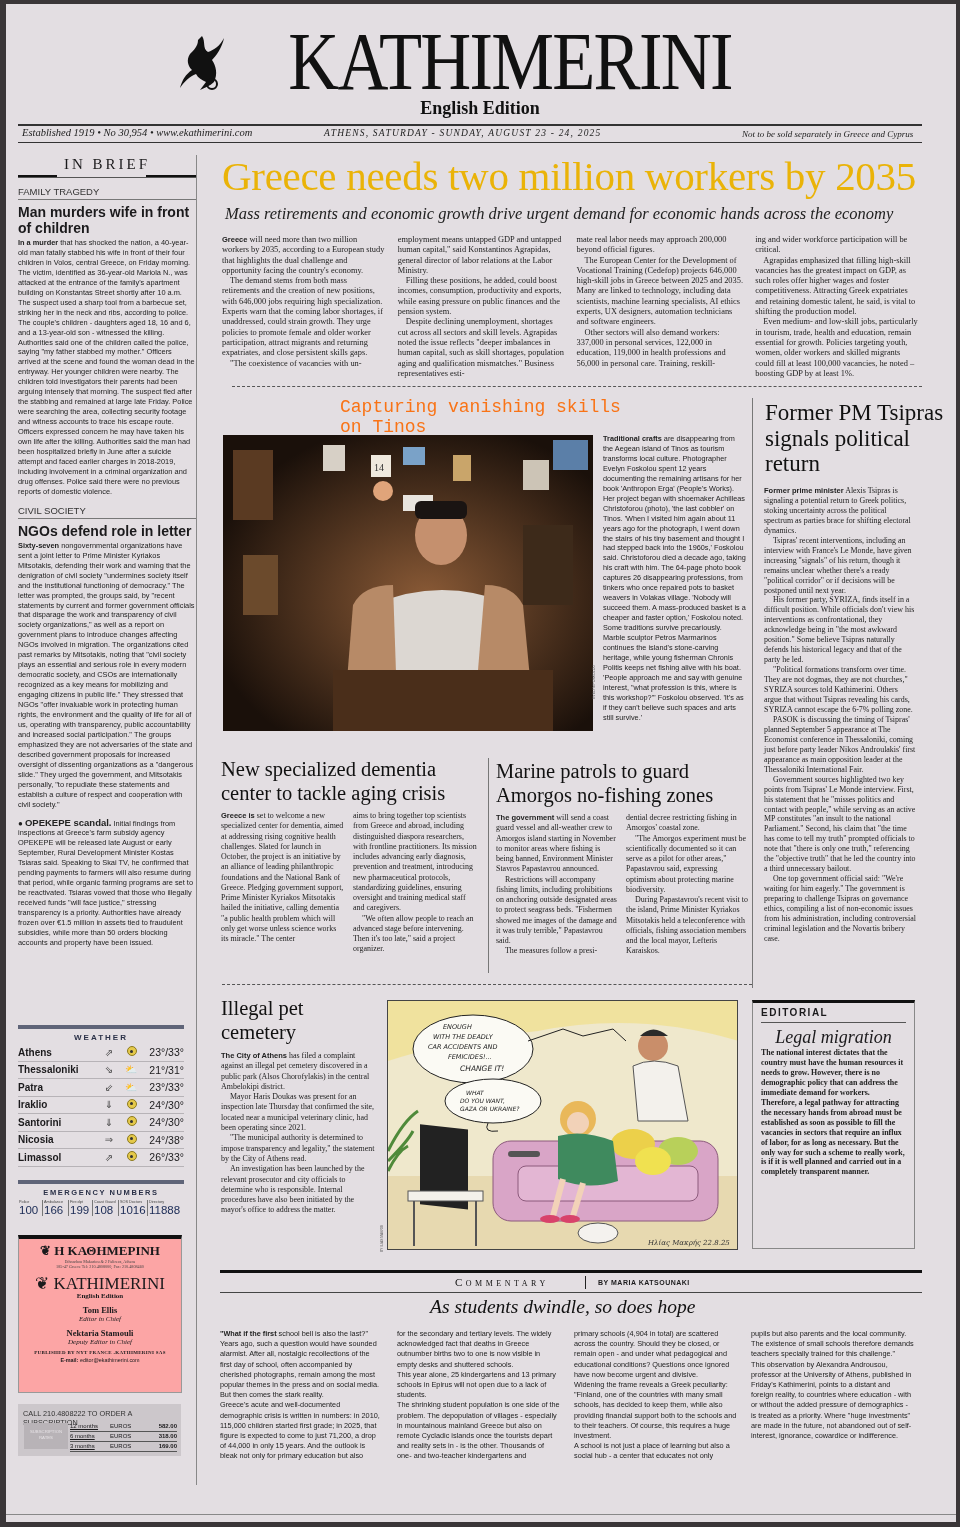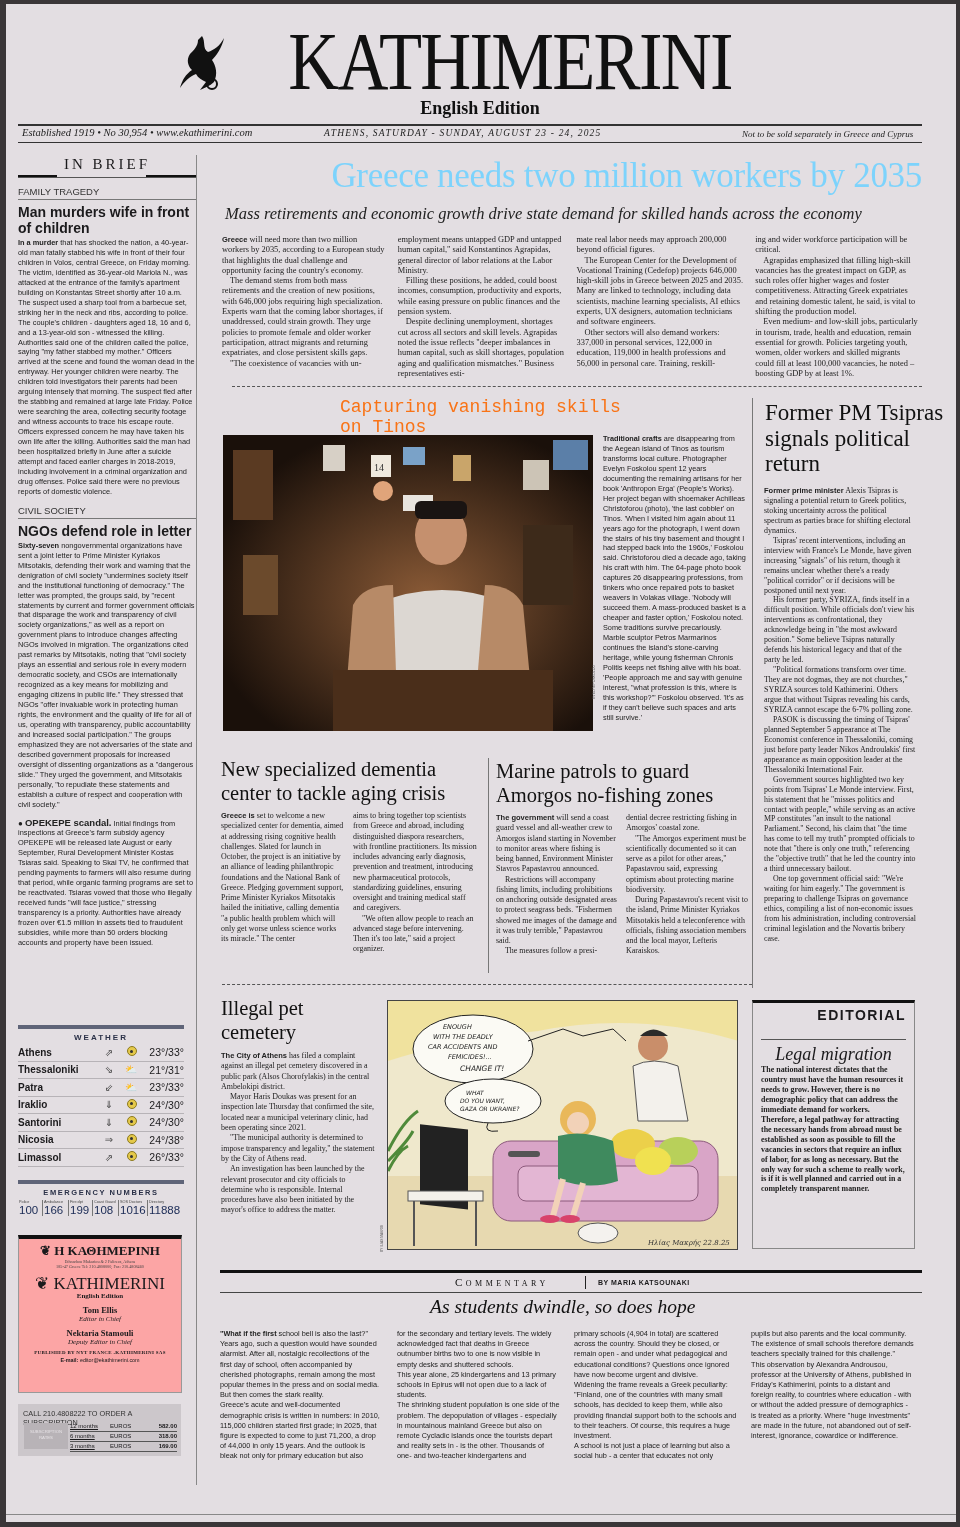--- a/index.html
+++ b/index.html
@@ -76,21 +76,21 @@
   .subs { position: absolute; left: 18px; top: 1404px; width: 163px; height: 52px; background: #ccc7cb; font-family: "Liberation Sans", sans-serif; }
   .subs-call { font-size: 7.3px; color: #333; padding: 5px 0 0 5px; }
   .subs-box { position: absolute; left: 6px; top: 19px; width: 44px; height: 26px; background: #b8b3b7; color: #e7e3e6; font-size: 4.3px; text-align: center; padding-top: 6px; line-height: 6px; }
   .subs-rows { position: absolute; left: 52px; top: 18px; width: 107px; }
   .subs-row { display: flex; font-size: 6px; border-bottom: 1px solid #555; height: 10px; line-height: 9px; }
   .s-per { width: 40px; text-decoration: underline; }
   .s-cur { width: 32px; }
   .s-amt { flex: 1; text-align: right; font-weight: bold; }
 
   
-  .lead-head { position: absolute; left: 222px; top: 153px; width: 700px; font-size: 35px; line-height: 46px; color: #7dd3fc; letter-spacing: -0.3px; text-align: right; }
+  .lead-head { position: absolute; left: 222px; top: 153px; width: 700px; font-size: 41px; line-height: 46px; color: #eab308; letter-spacing: -0.3px; }
   .lead-deck { position: absolute; left: 225px; top: 204px; width: 700px; font-size: 16.5px; font-style: italic; color: #222; }
   .lead-cols { position: absolute; left: 222px; top: 235px; width: 697px; display: flex; gap: 12px; }
   .col { font-size: 8.4px; line-height: 10.3px; color: #222; text-align: left; }
   .col p { text-indent: 8px; }
   .col p.first { text-indent: 0; }
   .sans-lead { font-family: "Liberation Sans", sans-serif; font-weight: bold; font-size: 7.5px; }
   .dash-rule { position: absolute; height: 0; border-top: 1.2px dashed #555; }
 
   
   .tinos-head { position: absolute; left: 340px; top: 397px; width: 300px; font-family: Liberation Mono, monospace; font-size: 18px; color: #f97316; }
@@ -116,21 +116,21 @@
   
   .pet-head { position: absolute; left: 221px; top: 997px; width: 150px; font-size: 20.5px; line-height: 23.5px; color: #111; }
   .pet-body { position: absolute; left: 221px; top: 1051px; width: 157px; font-size: 7.95px; line-height: 10.3px; color: #222; }
   .pet-body p { text-indent: 9px; }
   .pet-body p.first { text-indent: 0; }
   .cartoon { position: absolute; left: 387px; top: 1000px; width: 351px; height: 250px; border: 1.5px solid #444; background: #fdba74; overflow: hidden; }
   .credit-v { position: absolute; left: 380px; top: 1225px; font-size: 3.3px; color: #555; writing-mode: vertical-rl; transform: rotate(180deg); font-family: "Liberation Sans", sans-serif; }
 
   
   .editorial { position: absolute; left: 752px; top: 1000px; width: 163px; height: 249px; border: 1px solid #888; border-top: 3px solid #111; padding: 0 8px; }
-  .ed-label { text-align: right; font-family: "Liberation Sans", sans-serif; font-weight: bold; font-size: 14px; letter-spacing: 1.5px; margin-top: 4px; padding-bottom: 16px; border-bottom: 1px solid #555; }
+  .ed-label { text-align: left; font-family: "Liberation Sans", sans-serif; font-weight: bold; font-size: 10px; letter-spacing: 1.5px; margin-top: 4px; padding-bottom: 4px; border-bottom: 1px solid #555; }
   .ed-title { text-align: center; font-style: italic; font-size: 18px; line-height: 21px; margin-top: 4px; }
   .ed-body { font-size: 7.95px; line-height: 9.95px; font-weight: bold; color: #222; margin-top: 0; }
 
   
   .comm-rule-top { position: absolute; left: 220px; top: 1270px; width: 702px; height: 3px; background: #111; }
   .comm-rule2 { position: absolute; left: 220px; top: 1292px; width: 702px; height: 1px; background: #444; }
   .comm-label { position: absolute; left: 455px; top: 1276px; font-size: 11px; letter-spacing: 3.5px; font-variant: small-caps; color: #111; }
   .comm-sep { position: absolute; left: 585px; top: 1276px; width: 1px; height: 13px; background: #222; }
   .comm-by { position: absolute; left: 598px; top: 1279px; font-family: "Liberation Sans", sans-serif; font-weight: bold; font-size: 7px; letter-spacing: 0.5px; }
   .comm-head { position: absolute; left: 430px; top: 1296px; width: 300px; font-size: 19.5px; font-style: italic; color: #111; }
@@ -279,21 +279,21 @@
       </div>
     <div class="subs-row">
         <span class="s-per">3 months</span>
         <span class="s-cur">EUROS</span>
         <span class="s-amt">169.00</span>
       </div>
   </div>
 </div>
 
 <div class="lead-head">Greece needs two million workers by 2035</div>
-<div class="lead-deck">Mass retirements and economic growth drive state demand for skilled hands across the economy</div>
+<div class="lead-deck">Mass retirements and economic growth drive urgent demand for economic hands across the economy</div>
 <div class="lead-cols">
   <div class="col" style="width:165px">
     <p class="first"><b class="sans-lead">Greece</b><span> will need more than two million workers by 2035, according to a European study that highlights the dual challenge and opportunity facing the country's economy.</span></p>
     <p>The demand stems from both mass retirements and the creation of new positions, with 646,000 jobs requiring high specialization. Experts warn that the coming labor shortages, if unaddressed, could strain growth. They urge policies to promote female and older worker participation, attract migrants and returning expatriates, and close persistent skills gaps.</p>
     <p>"The coexistence of vacancies with un-</p>
   </div>
   <div class="col" style="width:168px">
     <p class="first">employment means untapped GDP and untapped human capital," said Konstantinos Agrapidas, general director of labor relations at the Labor Ministry.</p>
     <p>Filling these positions, he added, could boost incomes, consumption, productivity and exports, while easing pressure on public finances and the pension system.</p>
     <p>Despite declining unemployment, shortages cut across all sectors and skill levels. Agrapidas noted the issue reflects "deeper imbalances in human capital, such as skill shortages, population aging and qualification mismatches." Business representatives esti-</p>

